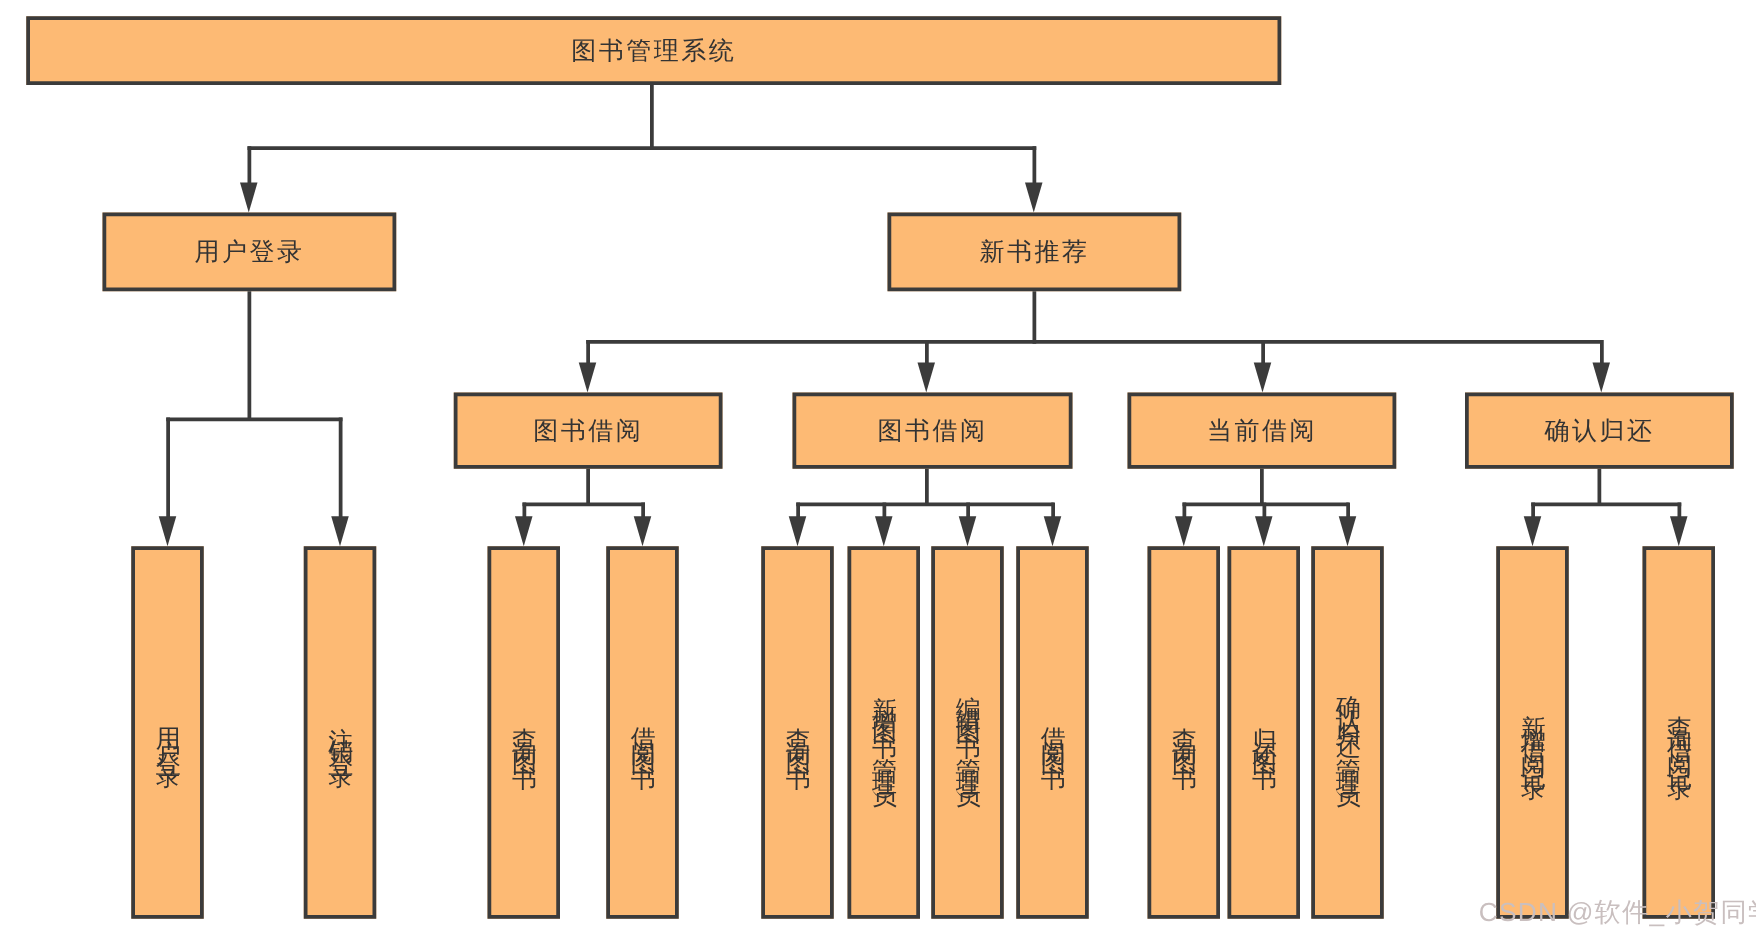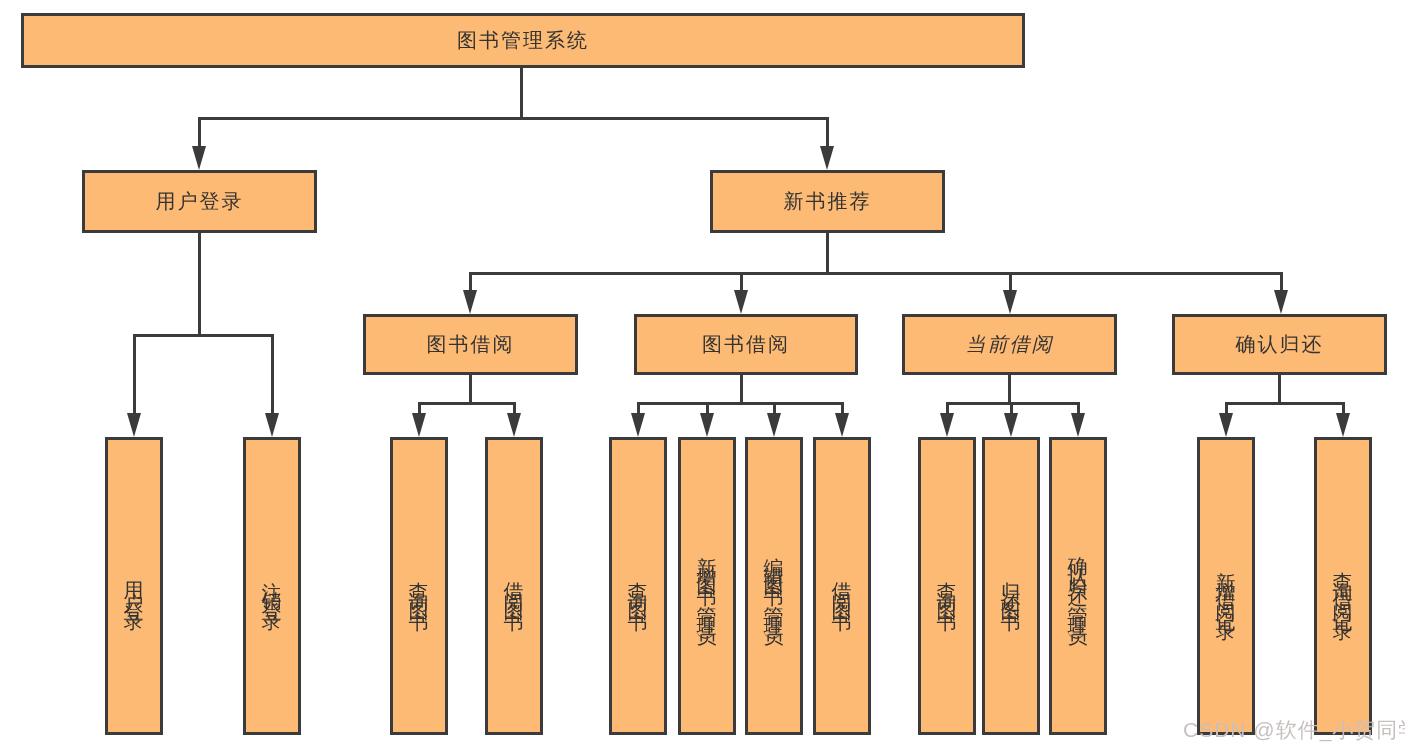--- a/index.html
+++ b/index.html
@@ -54,21 +54,21 @@
   <div class="node" style="left:710px; top:170px; width:235px; height:63px;">
     <span class="label">新书推荐</span>
   </div>
 
   <div class="node" style="left:363px; top:314px; width:215px; height:61px;">
     <span class="label">图书借阅</span>
   </div>
   <div class="node" style="left:634px; top:314px; width:224px; height:61px;">
     <span class="label">图书借阅</span>
   </div>
-  <div class="node" style="left:902px; top:314px; width:215px; height:61px;font-style:italic;">
+  <div class="node" style="left:902px; top:314px; width:215px; height:61px;">
     <span class="label">当前借阅</span>
   </div>
   <div class="node" style="left:1172px; top:314px; width:215px; height:61px;">
     <span class="label">确认归还</span>
   </div>
 
   <div class="node leaf" style="left:105px; top:437px; width:58px; height:298px;">
     <span class="vlabel">用户登录</span>
   </div>
   <div class="node leaf" style="left:243px; top:437px; width:58px; height:298px;">

